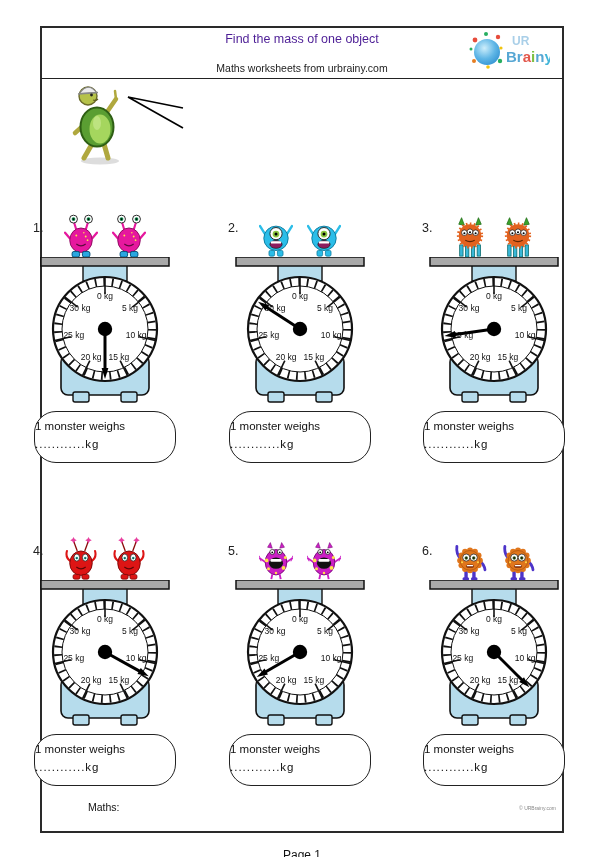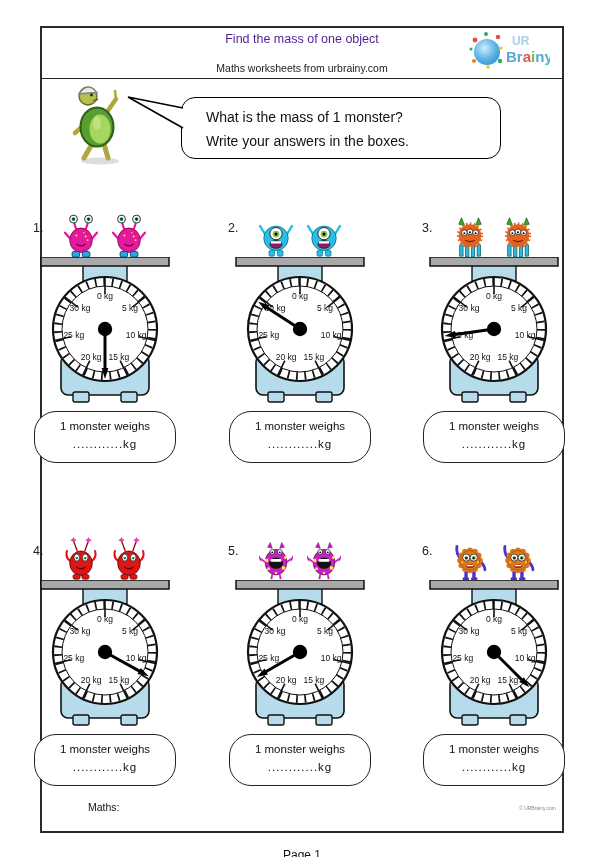--- a/index.html
+++ b/index.html
@@ -18,21 +18,21 @@
           font-size:14px;line-height:24px;padding:7px 10px 0 24px;}
   .tail{position:absolute;left:120px;top:85px;width:80px;height:60px;z-index:3;}
   .qblock{position:absolute;width:160px;height:280px;}
   .qnum{position:absolute;left:8px;top:26px;font-size:12.5px;color:#222;}
   .monsters{position:absolute;left:0;top:14px;width:160px;height:49px;
             display:flex;justify-content:center;align-items:flex-end;gap:14px;}
   .monsters svg{width:34px;height:45px;}
   .scalebox{position:absolute;left:12px;top:62px;}
   .answer-box{position:absolute;left:9px;top:216px;width:142px;height:52px;
               border:1.6px solid #222;border-radius:22px;box-sizing:border-box;
-              text-align:center;font-size:11.5px;padding-top:8px;background:#fff;}
+              text-align:left;font-size:11.5px;padding-top:8px;background:#fff;}
   .answer-box .dots{margin-top:6px;letter-spacing:1px;}
   .footer-name{position:absolute;left:88px;top:801px;font-size:10.5px;}
   .footer-page{position:absolute;left:40px;top:848px;width:524px;text-align:center;font-size:12px;}
   .footer-copy{position:absolute;left:470px;top:805px;width:86px;text-align:right;font-size:5px;color:#888;}
 </style>
 </head>
 <body>
 
 <div class="page">
   <div class="sheet"></div>
@@ -77,24 +77,20 @@
     <circle cx="26" cy="16" r="9" fill="#b5c24a" stroke="#6b6b2a" stroke-width="1.4"></circle>
     <path d="M17.5,13.5 Q26,1.5 34.5,12.5 Z" fill="#ececec" stroke="#888" stroke-width="1.2"></path>
     <path d="M16,14 L36,12.5" stroke="#888" stroke-width="1.4"></path>
     <circle cx="29.5" cy="15" r="1.4" fill="#222"></circle>
     <path d="M31,20 Q34,21 36,19" fill="none" stroke="#5e5e20" stroke-width="1.2"></path>
     <ellipse cx="35" cy="47" rx="16.5" ry="19.5" fill="#5a9e32" stroke="#2e5e14" stroke-width="2"></ellipse>
     <ellipse cx="38" cy="49" rx="10.5" ry="14.5" fill="#a5d65e"></ellipse>
     <ellipse cx="35" cy="43" rx="4" ry="7" fill="#c8e88e" opacity="0.7"></ellipse>
   </svg>
 
-  <div class="bubble">
-    <div>What is the mass of 1 monster?</div>
-    <div>Write your answers in the boxes.</div>
-  </div>
   <svg class="tail" viewBox="0 0 80 60">
     <path d="M63,23 L8,12 L63,43" fill="#fff" stroke="#000" stroke-width="1.6"></path>
   </svg>
 
   <div class="qblock" style="left:25px;top:195px;">
     <span class="qnum">1.</span>
     <div class="monsters">
         <svg viewBox="0 0 36 48">
   <line x1="13" y1="18" x2="10" y2="8" stroke="#e6189e" stroke-width="2.2"></line>
   <line x1="23" y1="18" x2="26" y2="8" stroke="#e6189e" stroke-width="2.2"></line>

